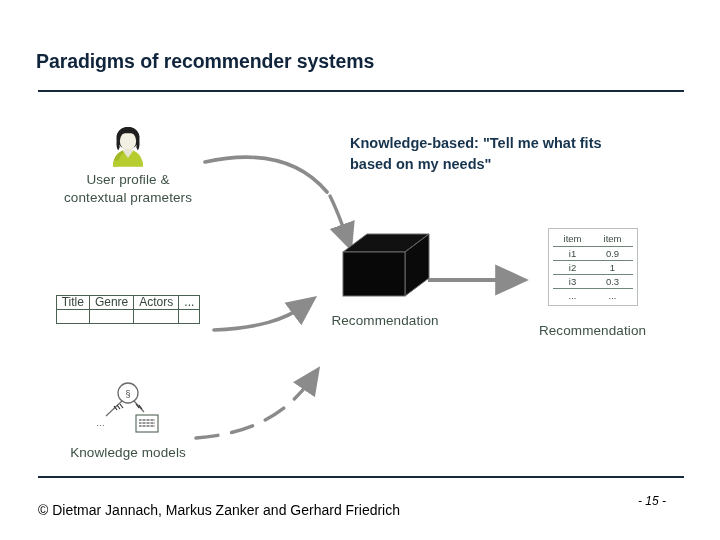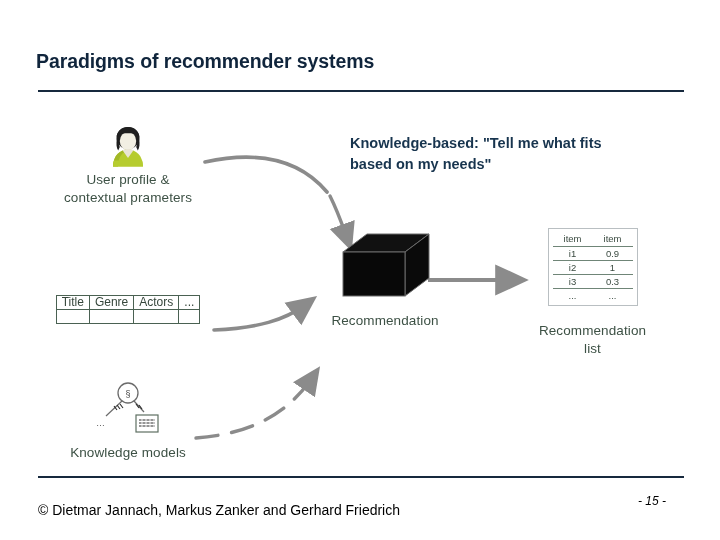--- a/index.html
+++ b/index.html
@@ -364,21 +364,20 @@
           </tr>
           <tr>
             <td>...</td>
             <td>...</td>
           </tr>
         </tbody>
           </table>
       </div>
       <div class="node-label">
         <div>Recommendation</div>
-        <div>list</div>
       </div>
     </div>
 
   </div>
 
   <div id="footer-rule"></div>
   <div id="footer-copyright">© Dietmar Jannach, Markus Zanker and Gerhard Friedrich</div>
   <div id="footer-pagenum">- 15 -</div>
 
 </div>

